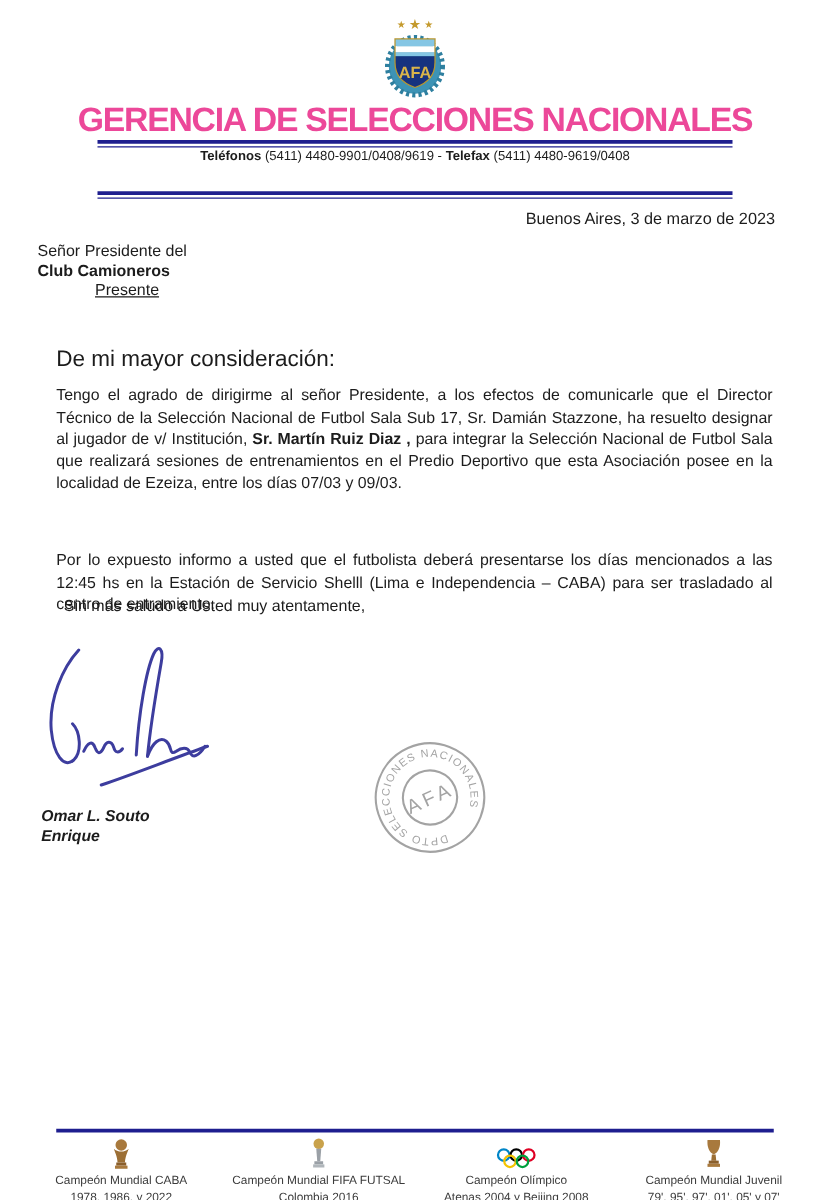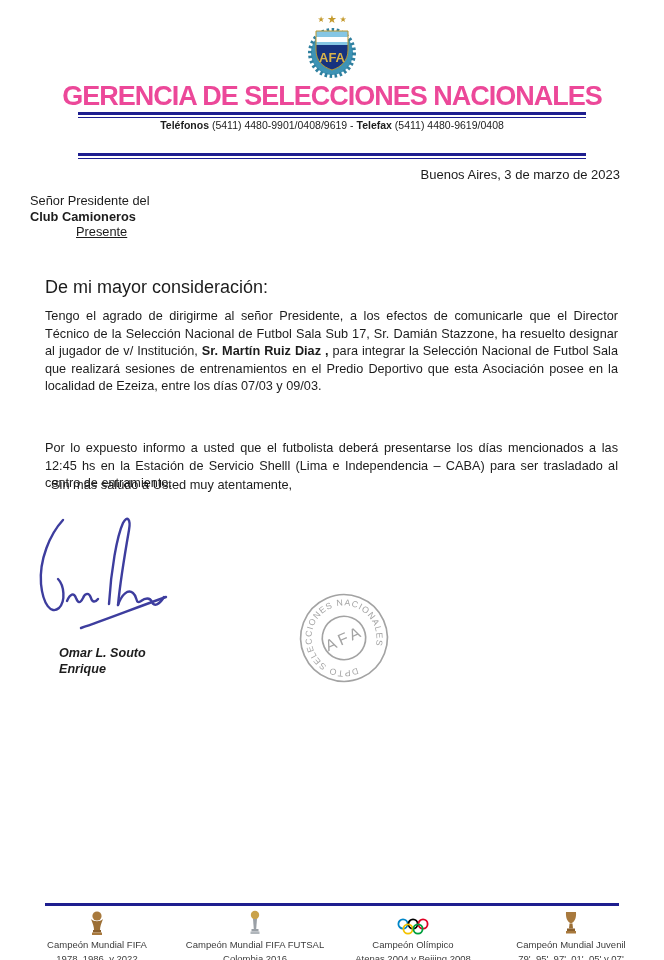--- a/index.html
+++ b/index.html
@@ -33,21 +33,21 @@
   .recipient .underline { text-decoration:underline;margin-left:46px; }
   .salutation { position:absolute; left:45px; top:277px; font-size:18px; }
   .para { position:absolute; left:45px; width:573px; font-size:12.7px; line-height:17.6px; text-align:justify; }
   .p1 { top:308px; }
   .p2 { top:440px; }
   .closing { position:absolute; left:51px; top:477px; font-size:12.8px; }
   .para b { font-weight:bold; }
 
   
   .sig { position:absolute; left:33px; top:508px; width:145px; height:130px; }
-  .signer { position:absolute; left:59px; top:646px; font-size:12.6px; font-weight:bold; font-style:italic; line-height:15.5px; }
+  .signer { position:absolute; left:33px; top:646px; font-size:12.6px; font-weight:bold; font-style:italic; line-height:15.5px; }
   .stamp { position:absolute; left:294px; top:588px; width:100px; height:100px; opacity:.8; }
   .stamp svg { transform:rotate(-24deg); }
 
   
   .footer-rule { position:absolute; left:45px; top:903px; width:574px; border-top:3px solid #1e1e8f; }
   .footer { position:absolute; left:18px; top:909px; width:632px; display:flex; }
   .fitem { flex:1 1 0; text-align:center; }
   .fitem .ficon { height:28px; display:flex; align-items:flex-end; justify-content:center; }
   .fitem .cap { font-size:9.5px; line-height:11.5px; color:#3b3b3b; margin-top:2px; }
 </style>
@@ -134,21 +134,21 @@
 
     <div class="fitem">
       <div class="ficon">
         <svg width="20" height="27" viewBox="0 0 20 27">
           <circle cx="10" cy="6" r="4.6" fill="#a8793d"></circle>
           <path d="M4,9 C7,12 13,12 16,9 C14,14 13,17 13,20 L7,20 C7,17 6,14 4,9 Z" fill="#9c6f35"></path>
           <rect x="6" y="20" width="8" height="2.5" fill="#8a5f2c"></rect>
           <rect x="5" y="22.5" width="10" height="2.5" fill="#a8793d"></rect>
         </svg>
       </div>
-      <div class="cap">Campeón Mundial FIFA</div>
+      <div class="cap">Campeón Mundial CABA</div>
       <div class="cap">1978, 1986, y 2022</div>
     </div>
 
     <div class="fitem">
       <div class="ficon">
         <svg width="16" height="27" viewBox="0 0 16 27">
           <circle cx="8" cy="5" r="4.2" fill="#c9a24b"></circle>
           <path d="M6,9 L10,9 L9.2,19 L6.8,19 Z" fill="#9aa0a6"></path>
           <rect x="4.5" y="19" width="7" height="2.5" fill="#9aa0a6"></rect>
           <rect x="3.5" y="21.5" width="9" height="2.5" fill="#b0b6bb"></rect>

